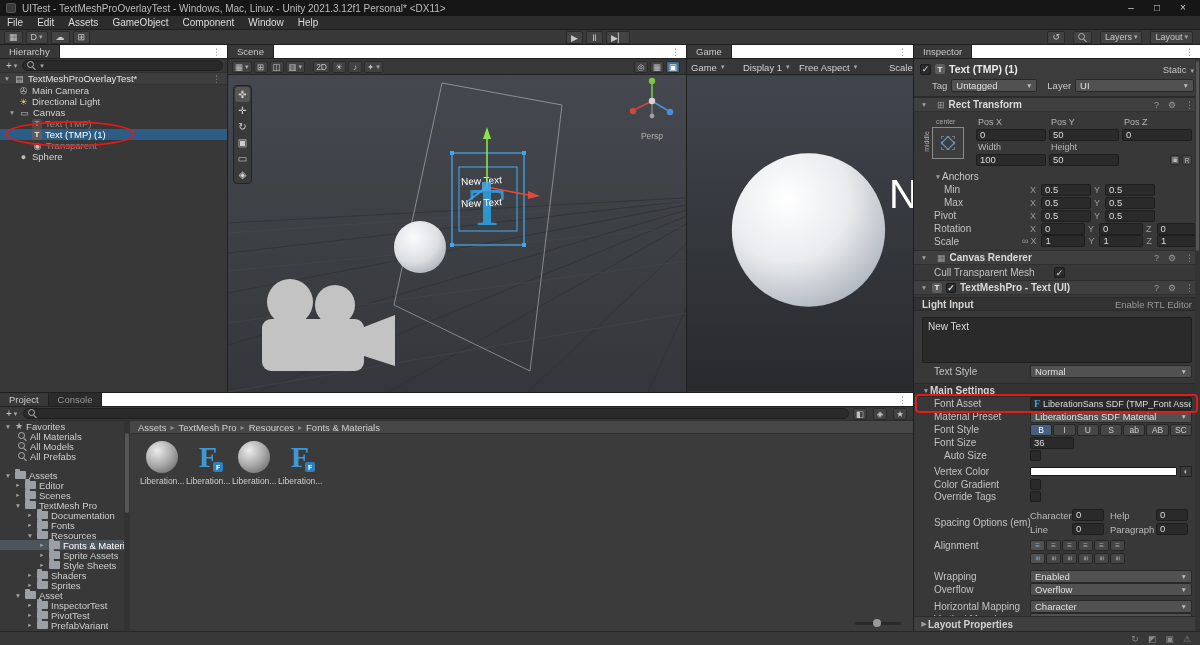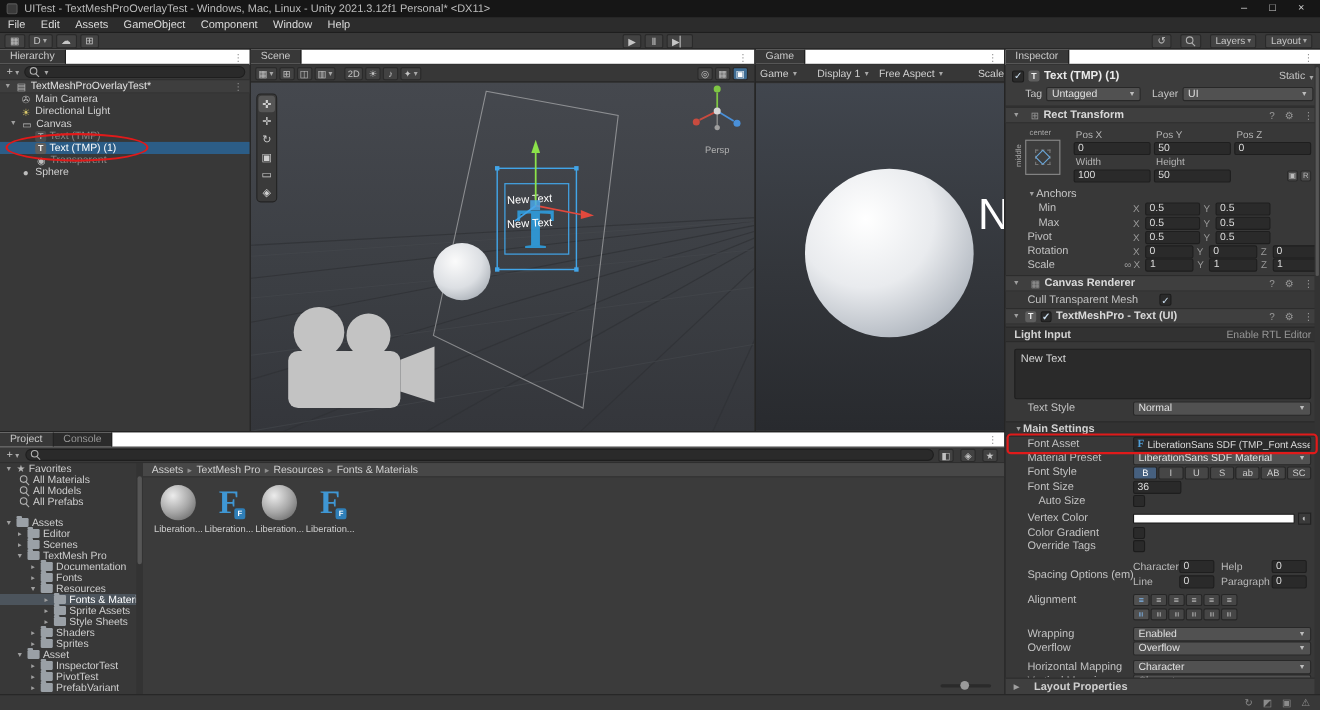--- a/index.html
+++ b/index.html
@@ -100,21 +100,21 @@
 .albtn.on{color:#7db3e8;background:#515151}
 .alrot{transform:rotate(90deg);display:inline-block}
 .swatch{flex:1;height:9px;background:#fff;border:1px solid #181818;border-radius:1px}
 .swpick{width:12px;height:11px;background:#3a3a3a;border:1px solid #222;color:#bbb;font-size:8px;display:flex;align-items:center;justify-content:center;flex:none}
 .spcol{display:flex;flex-direction:column;gap:2px;flex:1}
 .sprow{display:flex;align-items:center}
 .splab{width:42px;font-size:9.5px;color:#b9b9b9;flex:none}
 .splab2{width:46px;font-size:9.5px;color:#b9b9b9;flex:none;margin-left:6px}
 .spfld{width:32px;flex:none}
 .gap4{height:4px}.gap6{height:6px}
-.layoutbar{position:absolute;bottom:0;left:0;right:0;height:15px;background:#3f3f3f;border-top:1px solid #2b2b2b;display:flex;align-items:center;gap:12px;padding:0 6px;font-weight:bold;font-size:10px;color:#d0d0d0;z-index:10}
+.layoutbar{position:absolute;bottom:0;left:0;right:0;height:15px;background:#3f3f3f;border-top:1px solid #2b2b2b;display:flex;align-items:center;gap:0;padding:0 6px;font-weight:bold;font-size:10px;color:#d0d0d0;z-index:10}
 .iscroll{position:absolute;right:0;top:14px;bottom:0;width:5px;background:#333;z-index:11}
 .iscroll .thumb{position:absolute;left:1px;right:1px;top:2px;height:190px;background:#565656;border-radius:2px}
 .rect-annot{position:absolute;left:1px;right:2px;top:-3px;bottom:-3px;border:2.5px solid #e11a1a;border-radius:4px;z-index:40;pointer-events:none}
 
 #project{top:392px;left:0;width:913px;height:239px;border-top:1px solid #1f1f1f;overflow:hidden}
 .ptoolbar{height:14px;display:flex;align-items:center;gap:4px;padding:0 4px;border-bottom:1px solid #2e2e2e}
 .ptree{position:absolute;left:0;top:28px;bottom:0;width:124px;overflow:hidden}
 .pscroll{position:absolute;left:124px;top:28px;bottom:0;width:6px;background:#333}
 .pscroll .thumb{position:absolute;left:1px;right:1px;top:12px;height:80px;background:#565656;border-radius:2px}
 .prpane{position:absolute;left:130px;top:28px;right:0;bottom:0;background:#3b3b3b}

